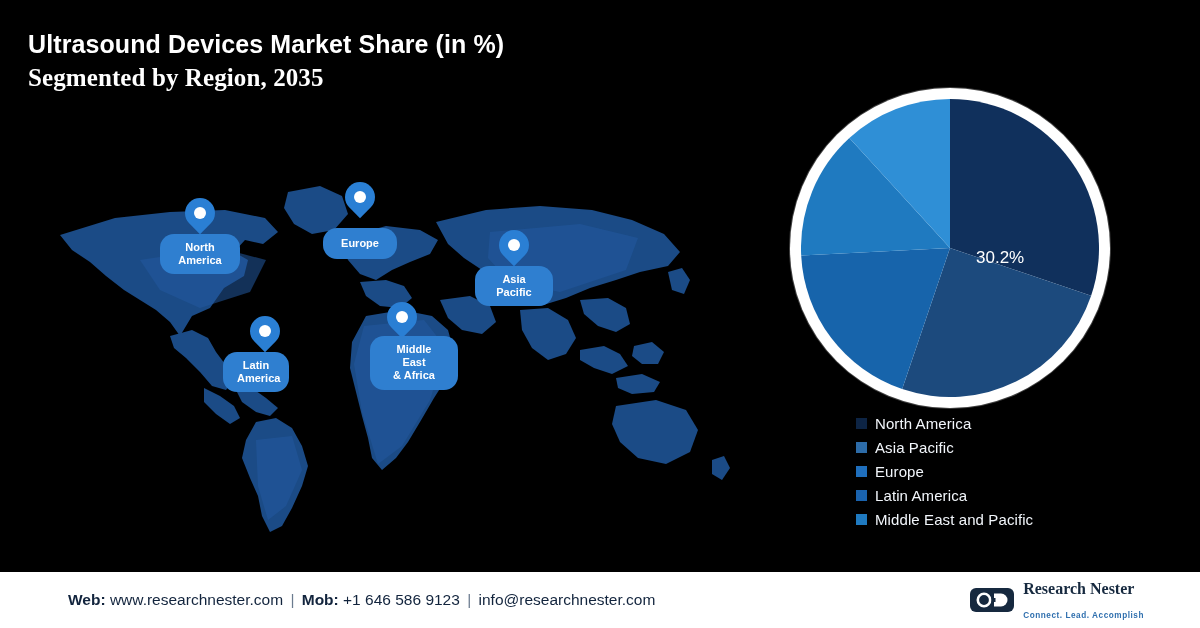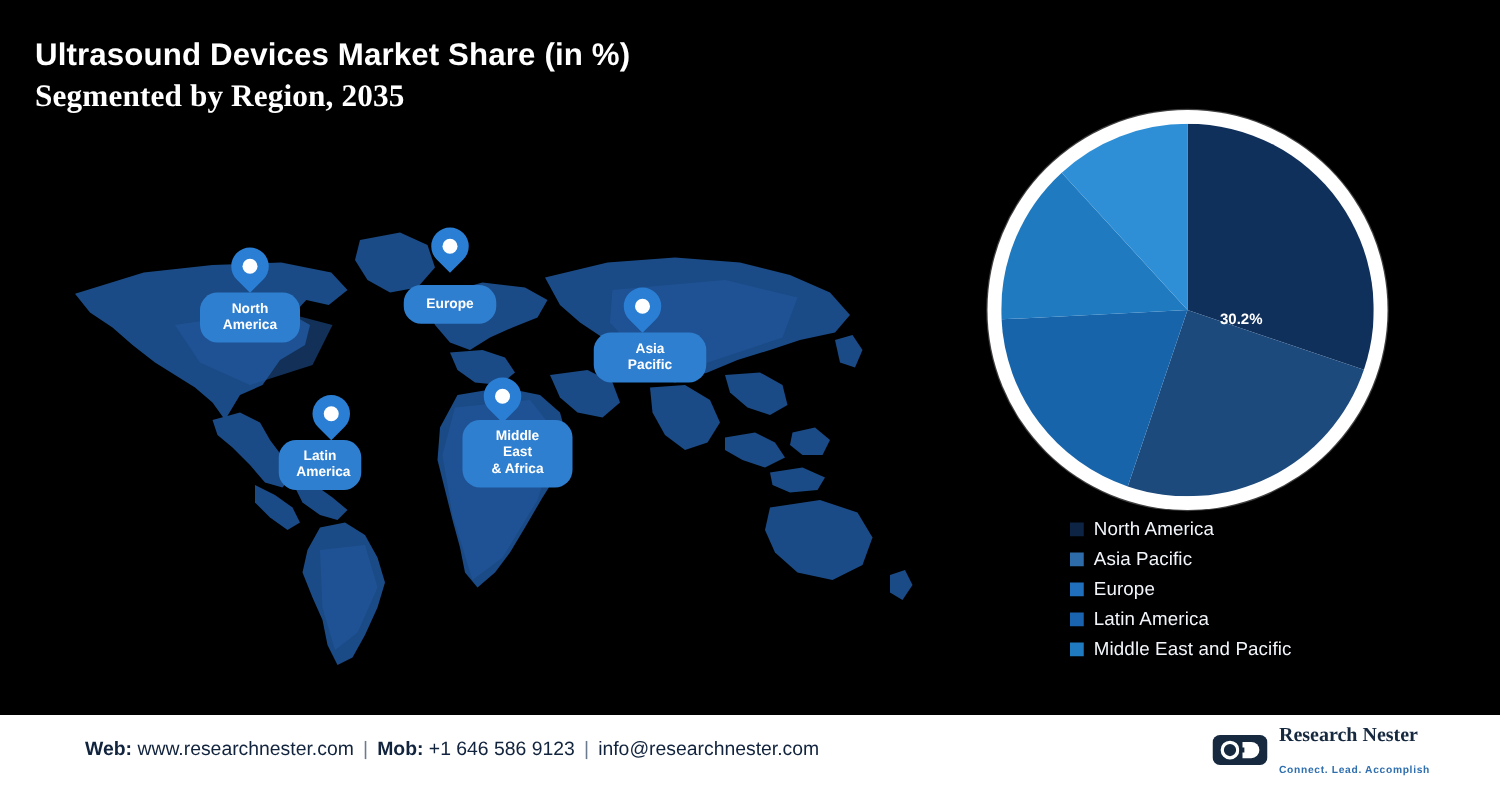--- a/index.html
+++ b/index.html
@@ -86,22 +86,22 @@
   }
   .pie-svg {
     position: absolute;
     left: 11px; top: 11px;
     width: 298px; height: 298px;
   }
   .pie-label {
     position: absolute;
     left: 186px; top: 160px;
     color: #ffffff;
-    font-size: 12px;
-    font-weight: bold;
+    font-size: 17px;
+    font-weight: normal;
   }
 
   
   .legend {
     position: absolute;
     left: 856px; top: 412px;
     width: 320px;
   }
   .legend-row {
     display: flex;
@@ -228,21 +228,21 @@
     <div class="pin" style="left:325px; top:42px;">
       <div class="pin-body"></div>
       <div class="pin-dot"></div>
     </div>
     <div class="label-pill" style="left:303px; top:88px; width:74px; padding-top:9px; padding-bottom:9px;">Europe</div>
 
     <div class="pin" style="left:479px; top:90px;">
       <div class="pin-body"></div>
       <div class="pin-dot"></div>
     </div>
-    <div class="label-pill" style="left:455px; top:126px; width:90px;">Asia
+    <div class="label-pill" style="left:455px; top:126px; width:78px;">Asia
 Pacific</div>
 
     <div class="pin" style="left:230px; top:176px;">
       <div class="pin-body"></div>
       <div class="pin-dot"></div>
     </div>
     <div class="label-pill" style="left:203px; top:212px; width:66px;">Latin
 America</div>
 
     <div class="pin" style="left:367px; top:162px;">

